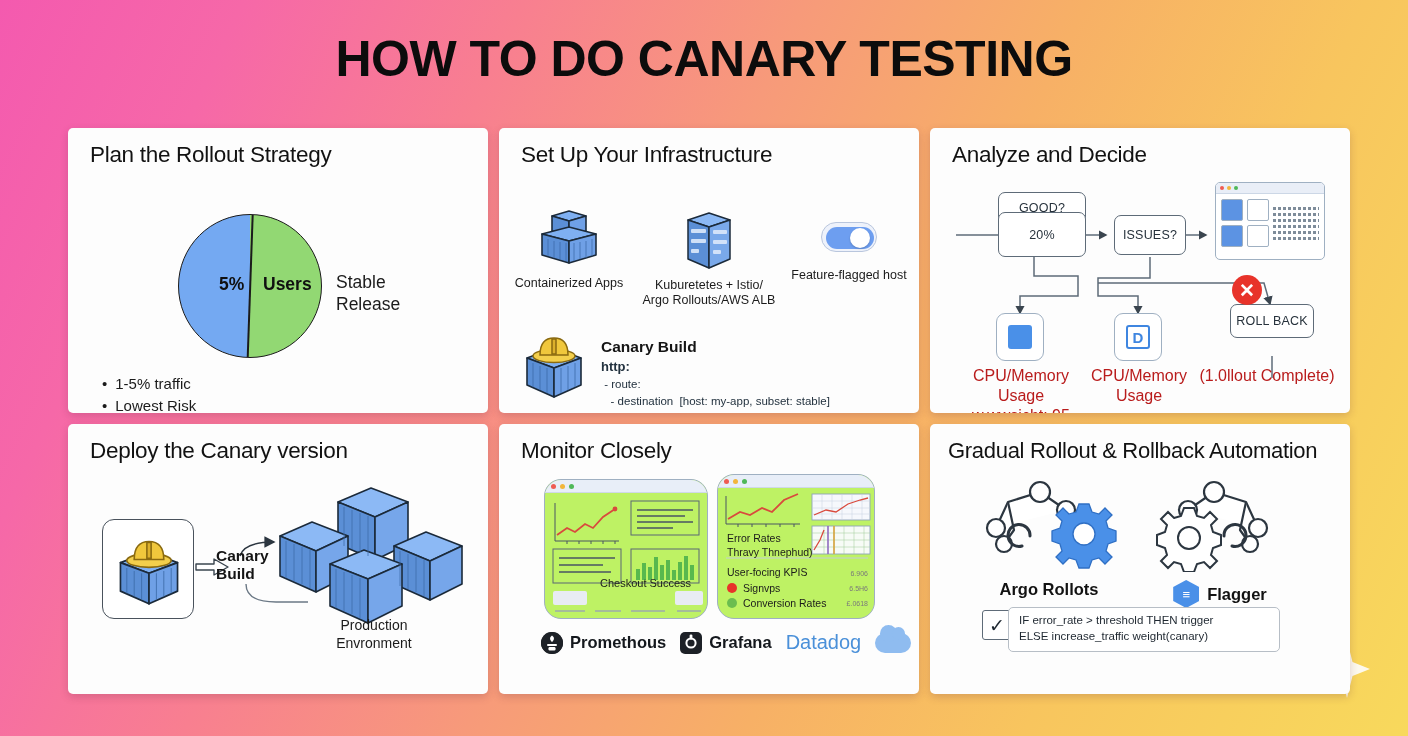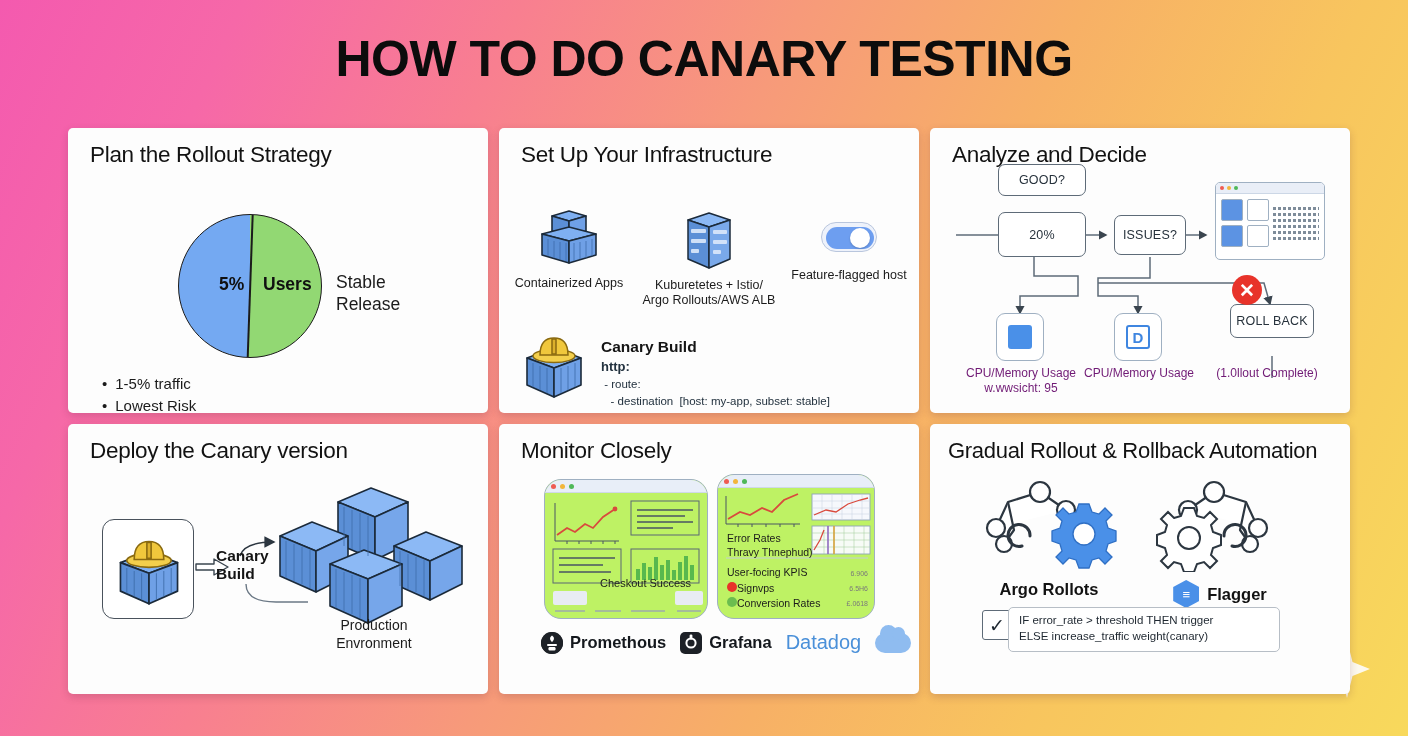--- a/index.html
+++ b/index.html
@@ -153,21 +153,21 @@
     font-size: 12.5px; color: #27323c; letter-spacing: .2px;
   }
   .fnode-icon {
     position: absolute; width: 48px; height: 48px; border-radius: 9px;
     border: 1.5px solid #9fb0c2; background: #fff;
     display: flex; align-items: center; justify-content: center;
   }
   .chip { width: 24px; height: 24px; border-radius: 3px; background: #4a90e8; position: relative; }
   .chip.outline { background: #fff; border: 2.5px solid #3f86e0; }
   .chip .dchar { position: absolute; inset: 0; display:flex; align-items:center; justify-content:center; font-size: 15px; font-weight: bold; color: #3f86e0; }
-  .fcap { position: absolute; font-size: 12px; color: #701a75; text-align: center; line-height: 1.25; }
+  .fcap { position: absolute; font-size: 16px; color: #b91c1c; text-align: center; line-height: 1.25; }
   .xcircle {
     position: absolute; width: 30px; height: 30px; border-radius: 50%;
     background: #e8332a; display: flex; align-items: center; justify-content: center;
     color: #fff; font-size: 19px; font-weight: bold; line-height: 1;
   }
   .browser {
     position: absolute; border: 1.4px solid #9fb0c2; border-radius: 5px;
     background: #fff; overflow: hidden;
   }
   .browser .bar { height: 11px; background: #e9eef7; border-bottom: 1px solid #ccd7e6; display: flex; align-items: center; gap: 3px; padding-left: 4px; }
@@ -198,21 +198,21 @@
   .win {
     position: absolute; border: 1.4px solid #9fb0c2; border-radius: 17px;
     background: #bef264; overflow: hidden;
   }
   .win .titlebar {
     height: 13px; background: #e8eef8; border-bottom: 1px solid #cfd9e8;
     display: flex; align-items: center; gap: 4px; padding-left: 6px;
   }
   .win .titlebar i { width: 5px; height: 5px; border-radius: 50%; display: block; }
   .panel-text { font-size: 10.5px; color: #1b1b1b; line-height: 1.35; }
-  .kpi-row { display: flex; font-size: 10.5px; color: #1b1b1b; }
+  .kpi-row { display: flex; align-items: center; gap: 6px; font-size: 10.5px; color: #1b1b1b; }
   .kpi-dot { width: 10px; height: 10px; border-radius: 50%; display: block; }
   .kpi-val { font-size: 7px; color: #7a7a7a; }
   .logos {
     position: absolute; left: 42px; top: 207px; display: flex; align-items: center; gap: 14px;
   }
   .logo-item { display: flex; align-items: center; gap: 7px; font-size: 16.5px; font-weight: bold; color: #14181d; }
   .logo-mark { width: 22px; height: 22px; border-radius: 50%; background: #1d2127; position: relative; flex: none; }
   .logo-mark.hex { border-radius: 5px; background: #1d2127; }
   .logo-item.datadog { color: #4a90d9; font-weight: normal; font-size: 20px; }
   .cloud {
@@ -394,21 +394,21 @@
             <path d="M168 155 L300 155 L334 155 L340 176" marker-end="url(#ar3)"></path>
             <path d="M342 228 L342 250"></path>
           </g>
           <defs>
             <marker id="ar3" markerWidth="7" markerHeight="7" refX="5" refY="3.2" orient="auto">
               <path d="M0 0 L6 3.2 L0 6.4 Z" fill="#3a454f"></path>
             </marker>
           </defs>
         </svg>
 
-        <div class="fbox" style="left:68px;top:36px;width:88px;height:32px">GOOD?</div>
+        <div class="fbox" style="left:68px;top:64px;width:88px;height:32px">GOOD?</div>
         <div class="fbox" style="left:68px;top:84px;width:88px;height:45px">20%</div>
         <div class="fbox" style="left:184px;top:87px;width:72px;height:40px">ISSUES?</div>
         <div class="fbox" style="left:300px;top:176px;width:84px;height:34px">ROLL BACK</div>
 
         <div class="browser" style="left:285px;top:54px;width:110px;height:78px">
           <div class="bar">
             <span class="dot" style="background:#ef5c52"></span>
             <span class="dot" style="background:#f2b63c"></span>
             <span class="dot" style="background:#4fb858"></span>
           </div>

